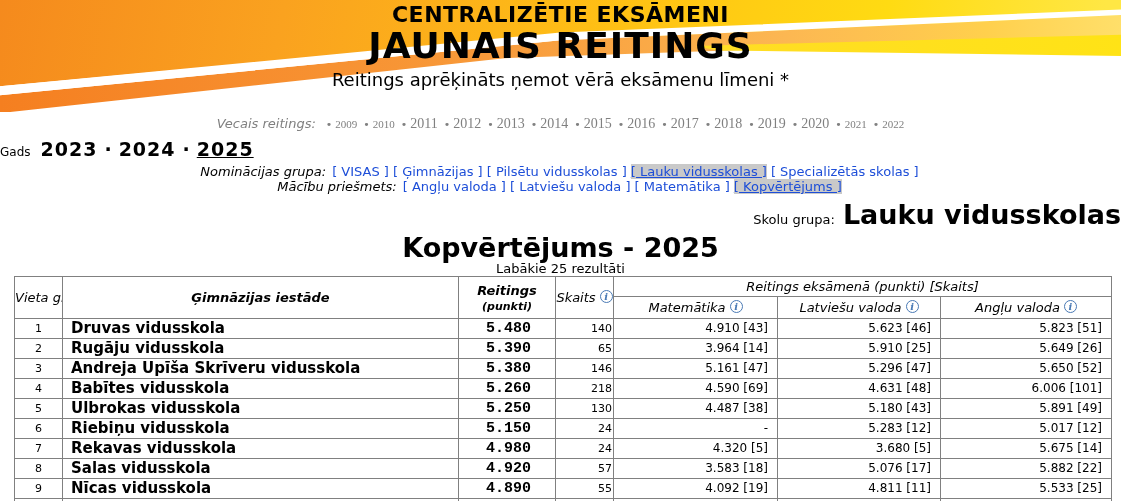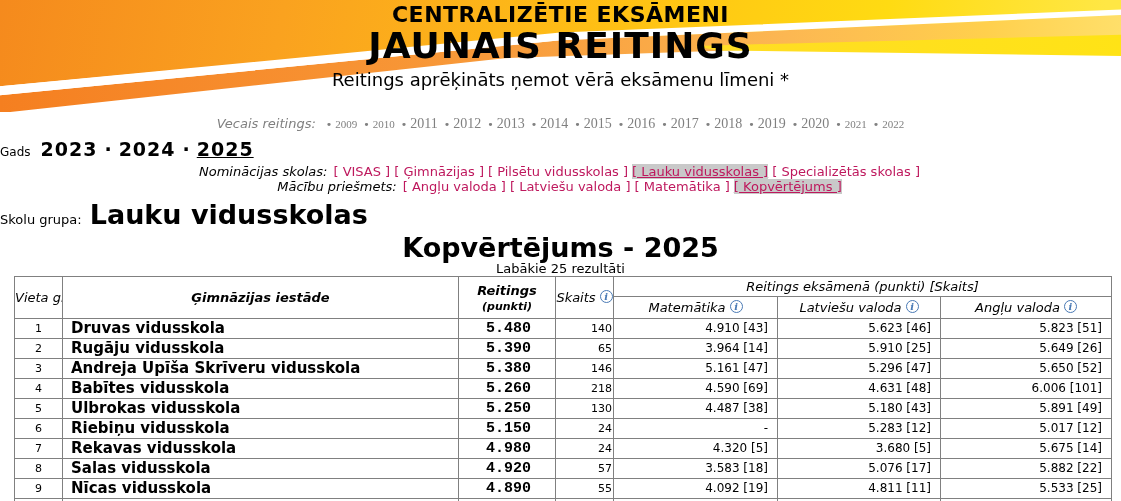--- a/index.html
+++ b/index.html
@@ -34,24 +34,24 @@
 
   .gads-row { margin-top:7px; text-align:left; line-height:20px; }
   .gads-label { font-size:12px; margin-right:10px; }
   .gyr { font-size:19px; font-weight:bold; color:#000; text-decoration:none; letter-spacing:1px; cursor:pointer; }
   .gyr.active { text-decoration:underline; }
   .gsep { font-size:19px; font-weight:bold; margin:0 7px; }
 
   .filter-row { margin-top:3px; text-align:center; font-size:13px; line-height:14px; }
   .filter-row + .filter-row { margin-top:1px; }
   .filter-label { font-style:italic; margin-right:4px; }
-  .bracket-link { color:#be185d; text-decoration:none; margin:0 2px; cursor:pointer; white-space:nowrap; }
+  .bracket-link { color:#1d4ed8; text-decoration:none; margin:0 2px; cursor:pointer; white-space:nowrap; }
   .bracket-link.active { background:#c9c9c9; text-decoration:underline; }
 
-  .group-row { margin-top:6px; text-align:left; line-height:29px; }
+  .group-row { margin-top:6px; text-align:right; line-height:29px; }
   .group-label { font-size:13px; margin-right:8px; }
   .group-name { font-size:27px; font-weight:bold; }
   .section-title { text-align:center; font-size:27px; font-weight:bold; line-height:28px; }
   .results-note { text-align:center; font-size:13px; line-height:14px; }
 
   
   table { border-collapse:collapse; margin-left:14px; table-layout:fixed; width:1097px; }
   th, td { border:1px solid #808080; padding:0; overflow:hidden; white-space:nowrap; }
   thead th { font-weight:normal; font-style:italic; font-size:13px; text-align:center; vertical-align:middle; }
   th.h-place { line-height:14px; }
@@ -88,21 +88,21 @@
 
 <div class="old-ratings" id="old-ratings">
   <span class="old-label">Vecais reitings:</span><span id="old-years"><span class="dot">•</span><a class="yr yr-sm">2009</a><span class="dot">•</span><a class="yr yr-sm">2010</a><span class="dot">•</span><a class="yr">2011</a><span class="dot">•</span><a class="yr">2012</a><span class="dot">•</span><a class="yr">2013</a><span class="dot">•</span><a class="yr">2014</a><span class="dot">•</span><a class="yr">2015</a><span class="dot">•</span><a class="yr">2016</a><span class="dot">•</span><a class="yr">2017</a><span class="dot">•</span><a class="yr">2018</a><span class="dot">•</span><a class="yr">2019</a><span class="dot">•</span><a class="yr">2020</a><span class="dot">•</span><a class="yr yr-sm">2021</a><span class="dot">•</span><a class="yr yr-sm">2022</a></span>
 </div>
 
 <div class="gads-row" id="gads-row">
   <span class="gads-label">Gads</span><span id="gads-years"><a class="gyr">2023</a><span class="gsep">·</span><a class="gyr">2024</a><span class="gsep">·</span><a class="gyr active">2025</a></span>
 </div>
 
 <div class="filter-row">
-  <span class="filter-label">Nominācijas skolas:</span><span id="nomination-items"><a class="bracket-link">[ VISAS ]</a><a class="bracket-link">[ Ģimnāzijas ]</a><a class="bracket-link">[ Pilsētu vidusskolas ]</a><a class="bracket-link active">[ Lauku vidusskolas ]</a><a class="bracket-link">[ Specializētās skolas ]</a></span>
+  <span class="filter-label">Nominācijas grupa:</span><span id="nomination-items"><a class="bracket-link">[ VISAS ]</a><a class="bracket-link">[ Ģimnāzijas ]</a><a class="bracket-link">[ Pilsētu vidusskolas ]</a><a class="bracket-link active">[ Lauku vidusskolas ]</a><a class="bracket-link">[ Specializētās skolas ]</a></span>
 </div>
 
 <div class="filter-row">
   <span class="filter-label">Mācību priešmets:</span><span id="subject-items"><a class="bracket-link">[ Angļu valoda ]</a><a class="bracket-link">[ Latviešu valoda ]</a><a class="bracket-link">[ Matemātika ]</a><a class="bracket-link active">[ Kopvērtējums ]</a></span>
 </div>
 
 <div class="group-row">
   <span class="group-label">Skolu grupa:</span><span class="group-name">Lauku vidusskolas</span>
 </div>
 

